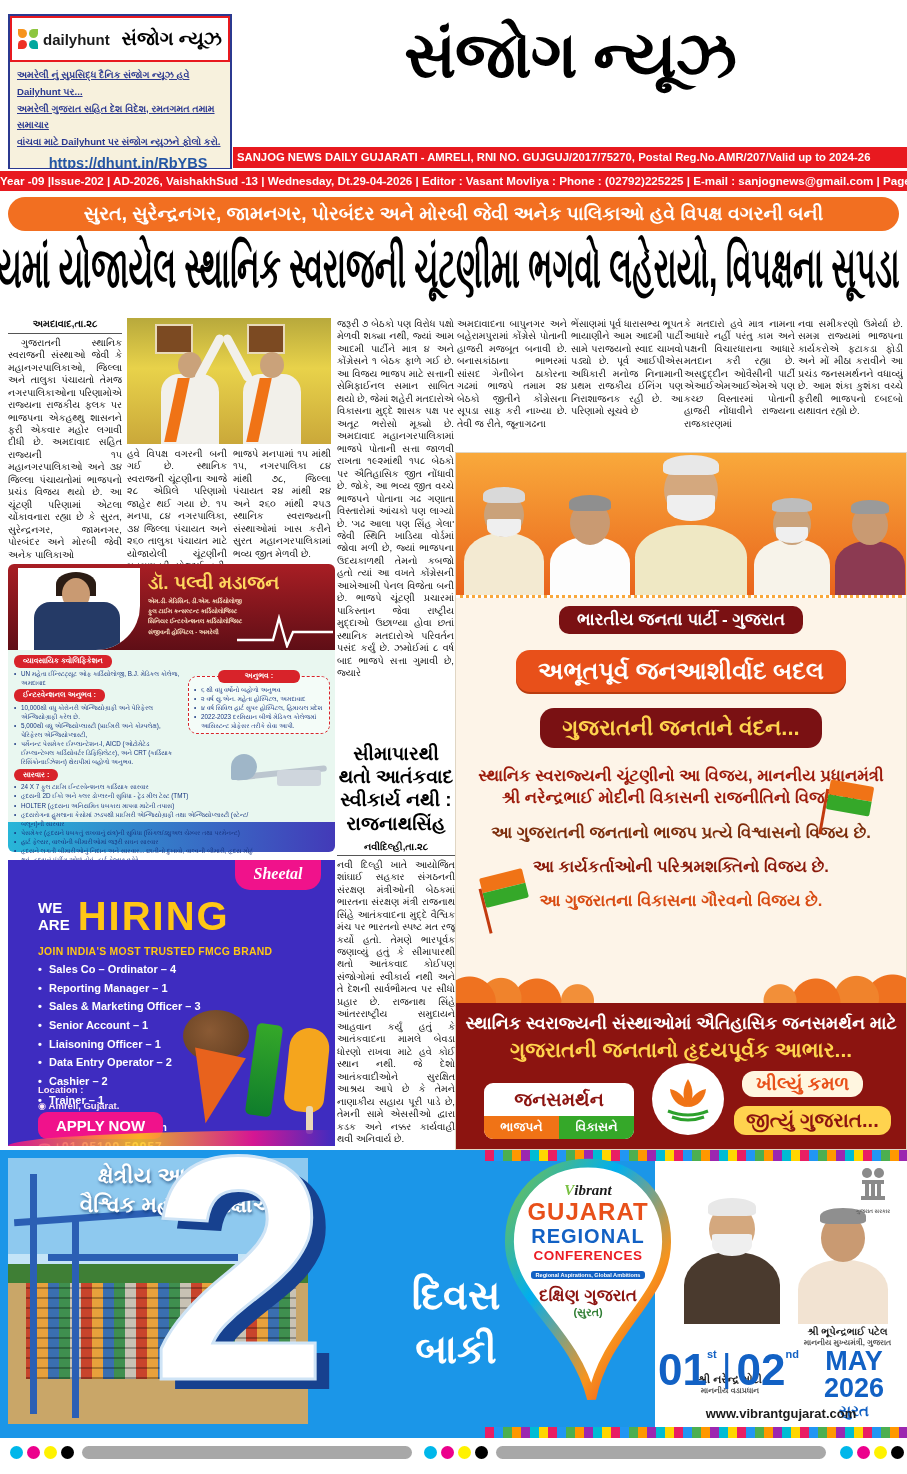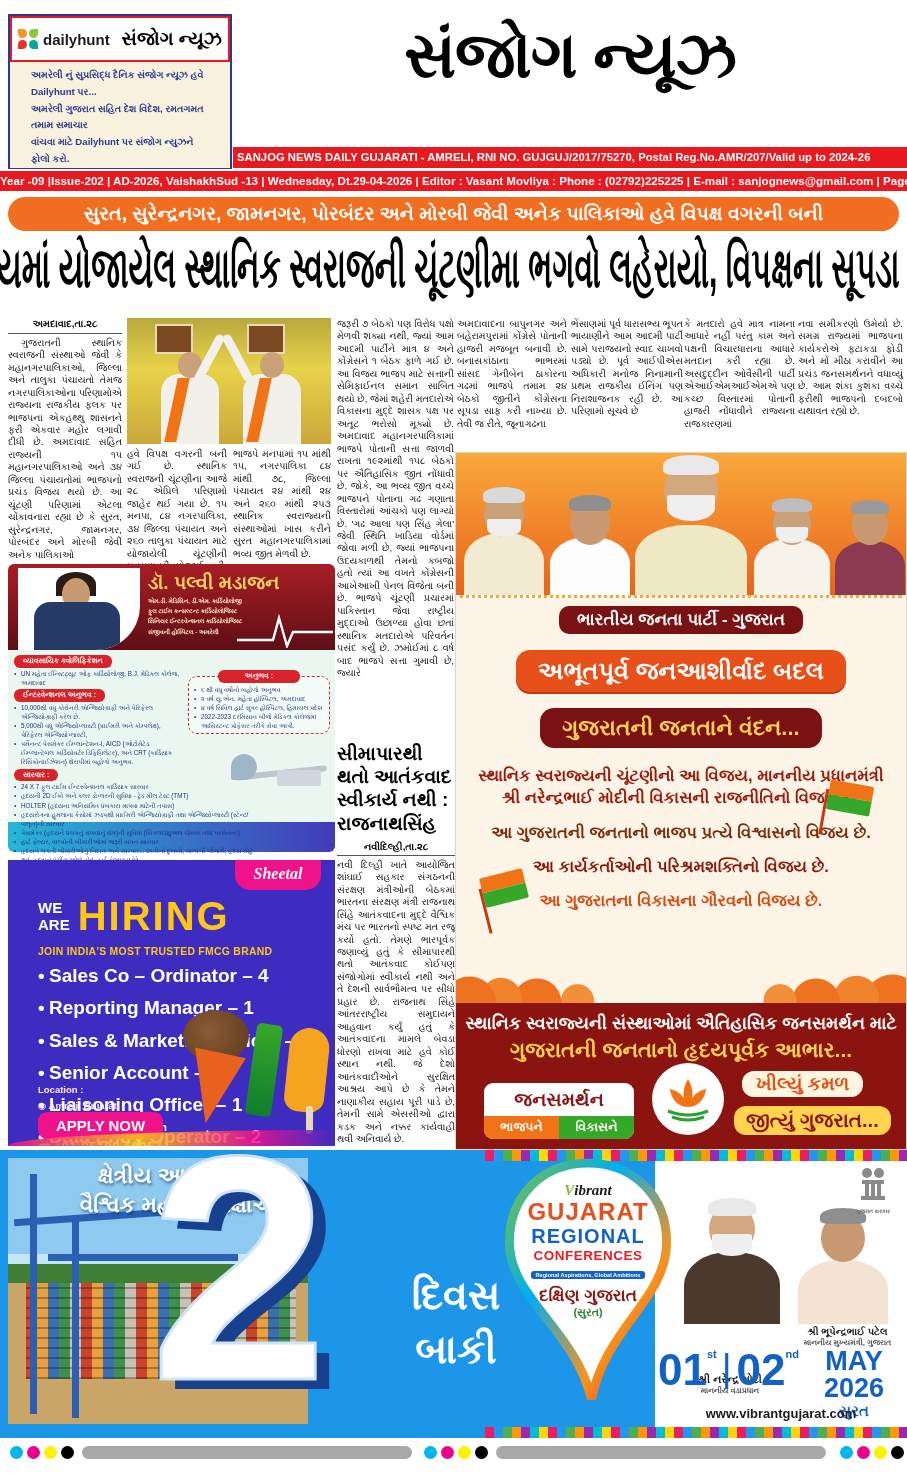--- a/index.html
+++ b/index.html
@@ -10,21 +10,21 @@
   #promo-box{left:8px;top:14px;width:224px;height:156px;border:2px solid #2b3990;background:#f7f1dd;box-sizing:border-box;}
   #promo-logo-row{display:flex;align-items:center;gap:5px;background:#fff;border:2px solid #e8191f;height:46px;padding:0 6px;box-sizing:border-box;}
   .dh-flower{position:relative;width:20px;height:20px;flex:0 0 20px;}
   .dh-flower i{position:absolute;width:9px;height:9px;border-radius:50% 50% 50% 0;}
   .dh-flower i:nth-child(1){left:0;top:0;background:#f7941d;transform:rotate(90deg);}
   .dh-flower i:nth-child(2){right:0;top:0;background:#8dc63f;transform:rotate(180deg);}
   .dh-flower i:nth-child(3){left:0;bottom:0;background:#ee3124;}
   .dh-flower i:nth-child(4){right:0;bottom:0;background:#00a79d;transform:rotate(-90deg);}
   #dh-word{font-weight:bold;font-size:15px;color:#1a1a1a;}
   #promo-logo-title{flex:1;text-align:right;font-weight:bold;font-size:19px;color:#000;}
-  .promo-line{color:#2b3990;font-weight:bold;font-size:9.6px;line-height:1.75;padding:0 21px;}
+  .promo-line{color:#2b3990;font-weight:bold;font-size:9.6px;line-height:1.75;padding:0 7px;text-decoration:underline;}
   #promo-lines{padding-top:5px;}
   #promo-link{display:block;text-align:center;color:#2456a4;font-weight:bold;font-size:14.5px;margin-top:4px;text-decoration:none;padding-left:16px;}
   #masthead-title{left:240px;top:18px;width:660px;text-align:center;font-size:64px;font-weight:900;color:#000;letter-spacing:-1px;}
   #reg-strip{left:233px;top:147px;width:674px;height:21px;background:#e8191f;color:#fff;font-weight:bold;
              font-size:11.3px;line-height:21px;white-space:nowrap;overflow:hidden;padding-left:4px;box-sizing:border-box;}
   #date-strip{left:0;top:169px;width:907px;height:24px;background:#e8191f;border-top:2px solid #fff;border-bottom:2px solid #fff;
               color:#fff;font-weight:bold;font-size:11.6px;line-height:20px;text-align:center;white-space:nowrap;box-sizing:border-box;}
   #kicker{left:8px;top:197px;width:891px;height:34px;background:#f26f21;border-radius:17px;color:#fff;font-weight:bold;
           font-size:19px;line-height:34px;text-align:center;box-sizing:border-box;}
   #headline{left:50%;top:236px;transform:translateX(-50%) scaleX(.72) scaleY(1.35);transform-origin:center top;
@@ -34,21 +34,21 @@
   .news p{margin:0;text-indent:13px;}
   .dateline{text-align:center;font-weight:bold;font-size:9.8px;border-bottom:1px solid #555;padding-bottom:2px;margin-bottom:3px;}
   
   #lead-photo{left:127px;top:318px;width:204px;height:126px;background:linear-gradient(180deg,#b8a93c,#e8d24a 40%,#caa83a);overflow:hidden;}
   .frame{position:absolute;top:6px;width:34px;height:26px;background:#7c4a22;border:2px solid #e8d9b8;}
   .person{position:absolute;bottom:0;width:58px;height:70px;background:#f2f0ea;border-radius:18px 18px 0 0;}
   .person .face{position:absolute;top:-22px;left:50%;transform:translateX(-50%);width:24px;height:26px;border-radius:50%;background:#caa27a;}
   .person .sash{position:absolute;top:4px;left:10px;width:12px;height:64px;background:#f07316;transform:skewX(-12deg);}
   .arm{position:absolute;width:9px;height:52px;background:#f2f0ea;border-radius:5px;}
   
-  #story2-headline{font-size:19px;font-weight:900;line-height:1.22;color:#000;margin:0 0 6px;}
+  #story2-headline{font-size:19px;font-weight:900;line-height:1.22;color:#000;margin:0 0 6px;text-align:center;}
   
   #doctor-ad{left:8px;top:564px;width:327px;height:292px;box-sizing:border-box;}
   #doc-header{position:relative;height:86px;background:linear-gradient(180deg,#a81e24,#5f0e16);border-radius:6px 6px 0 0;overflow:hidden;}
   #doc-photo{position:absolute;left:10px;top:4px;width:122px;height:82px;background:#fff;border-radius:0 0 44px 0;overflow:hidden;}
   #doc-photo .body{position:absolute;bottom:0;left:16px;width:86px;height:48px;background:#253a66;border-radius:16px 16px 0 0;}
   #doc-photo .face{position:absolute;top:10px;left:44px;width:28px;height:32px;border-radius:50%;background:#c99a72;}
   #doc-photo .hair{position:absolute;top:4px;left:38px;width:40px;height:24px;border-radius:50% 50% 0 0;background:#2a1c14;}
   #doc-name{position:absolute;left:140px;top:8px;font-size:19px;font-weight:900;color:#ffd75e;}
   #doc-creds{position:absolute;left:140px;top:32px;color:#ffe9c8;font-size:6px;font-weight:bold;line-height:1.7;}
   #ecg{position:absolute;right:2px;bottom:2px;}
@@ -66,21 +66,21 @@
   #cathlab .armm{position:absolute;bottom:10px;right:0;width:92px;height:6px;background:#bcc6cf;border-radius:3px;transform:rotate(-6deg);}
   #cathlab .headc{position:absolute;left:0;bottom:6px;width:26px;height:26px;background:#9fb6c8;border-radius:50% 50% 50% 10%;}
   
   #hiring-ad{left:8px;top:860px;width:327px;height:286px;background:#3e2cc0;overflow:hidden;}
   #sheetal-tab{position:absolute;right:14px;top:0;width:86px;height:30px;background:#f0128b;border-radius:0 0 15px 15px;
                color:#fff;text-align:center;font-weight:bold;font-size:16px;font-style:italic;line-height:28px;font-family:"Liberation Serif","DejaVu Serif",serif;}
   #hire-head{position:absolute;left:30px;top:34px;display:flex;align-items:center;gap:8px;}
   #we-are{color:#fff;font-weight:900;font-size:15px;line-height:1.1;}
   #hiring-word{color:#ffc715;font-weight:900;font-size:40px;letter-spacing:2px;}
   #hire-sub{position:absolute;left:30px;top:86px;color:#ffc715;font-weight:bold;font-size:10.4px;letter-spacing:.3px;}
-  #job-list{position:absolute;left:30px;top:100px;color:#fff;font-weight:bold;font-size:19px;line-height:1.7;}
+  #job-list{position:absolute;left:30px;top:100px;color:#fff;font-weight:bold;font-size:11px;line-height:1.7;}
   .job-item{position:relative;padding-left:11px;}
   .job-item::before{content:"•";position:absolute;left:0;}
   #hire-contact{position:absolute;left:30px;top:228px;color:#fff;font-size:10.5px;font-weight:bold;line-height:1.7;}
   #apply-btn{position:absolute;left:30px;top:264px;background:#f0128b;color:#fff;font-weight:900;font-size:15px;
              padding:5px 18px;border-radius:9px;border:none;}
   .cone{position:absolute;right:96px;bottom:22px;width:0;height:0;border-left:26px solid transparent;border-right:26px solid transparent;border-top:72px solid #e8621d;transform:rotate(12deg);}
   .swirl{position:absolute;right:86px;bottom:84px;width:66px;height:52px;background:radial-gradient(circle at 40% 40%,#8a5a34,#5c3a1e);border-radius:50%;}
   .candybar{position:absolute;right:58px;bottom:30px;width:26px;height:92px;background:linear-gradient(180deg,#35a829,#0f7d2c);border-radius:5px;transform:rotate(8deg);}
   .popsicle{position:absolute;right:8px;bottom:34px;width:40px;height:84px;background:#f5a51d;border-radius:20px 20px 14px 14px;transform:rotate(6deg);}
   .stickp{position:absolute;right:22px;bottom:12px;width:7px;height:28px;background:#e8d9b8;border-radius:3px;}

